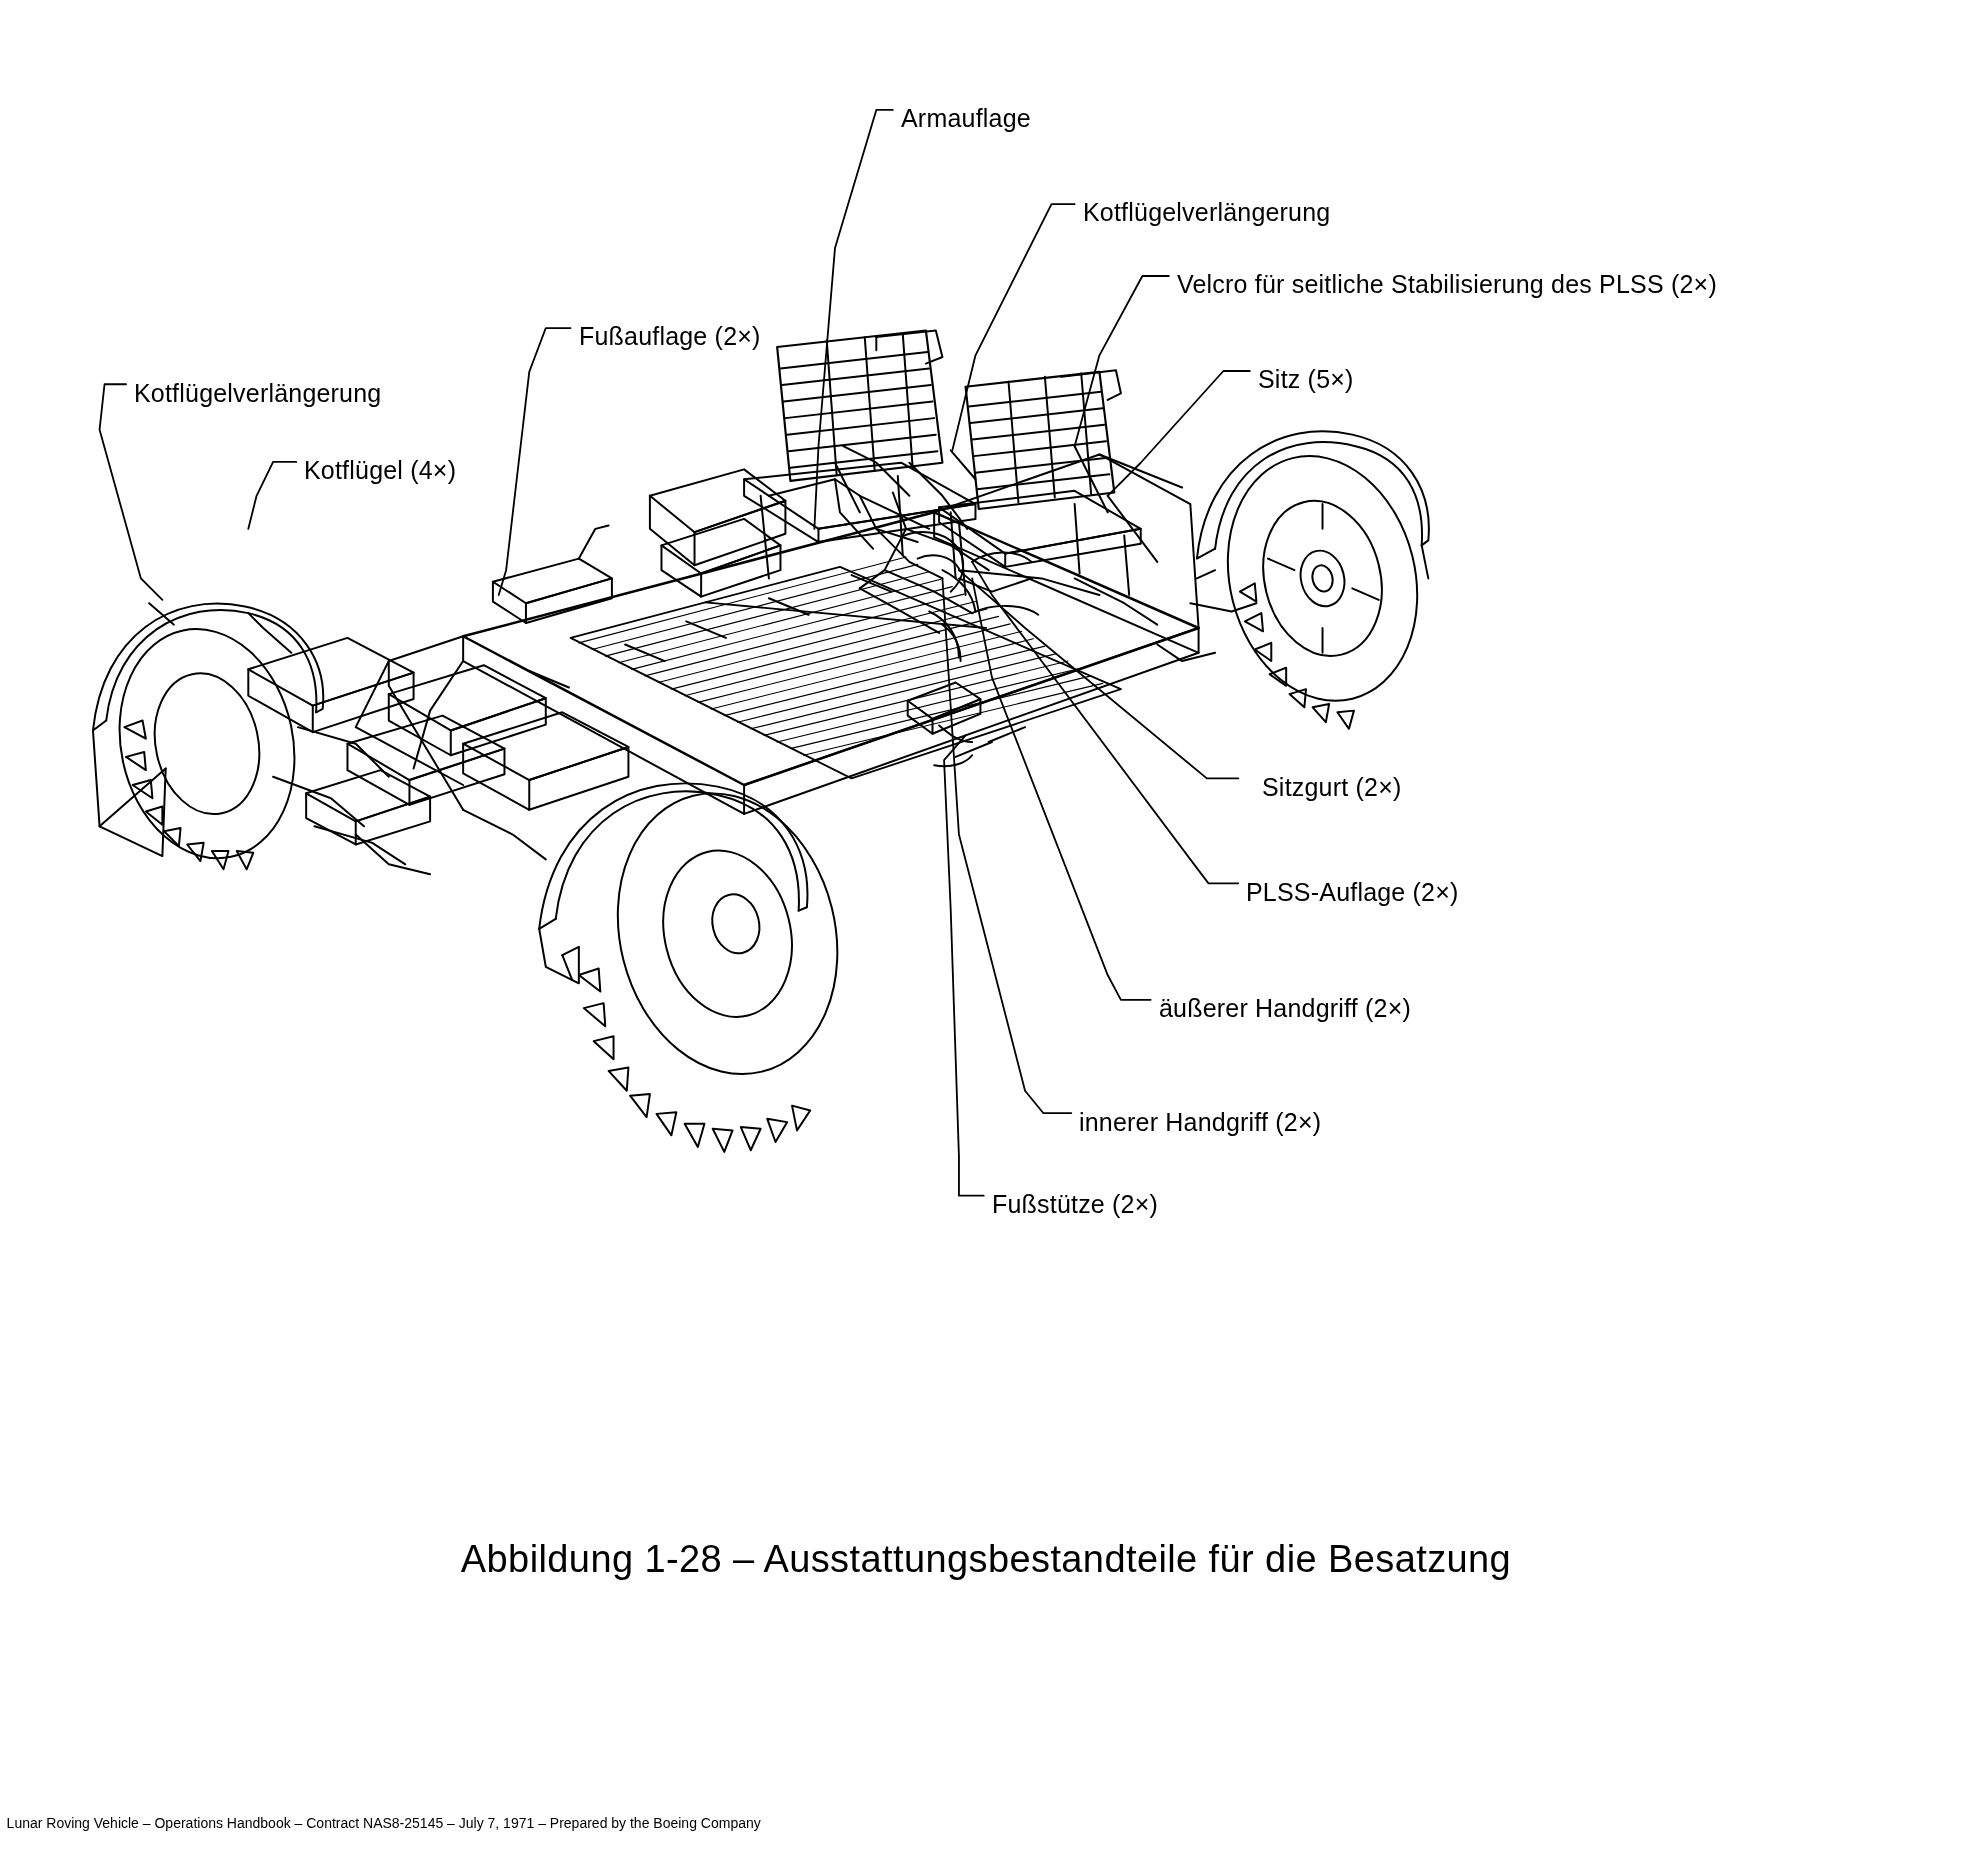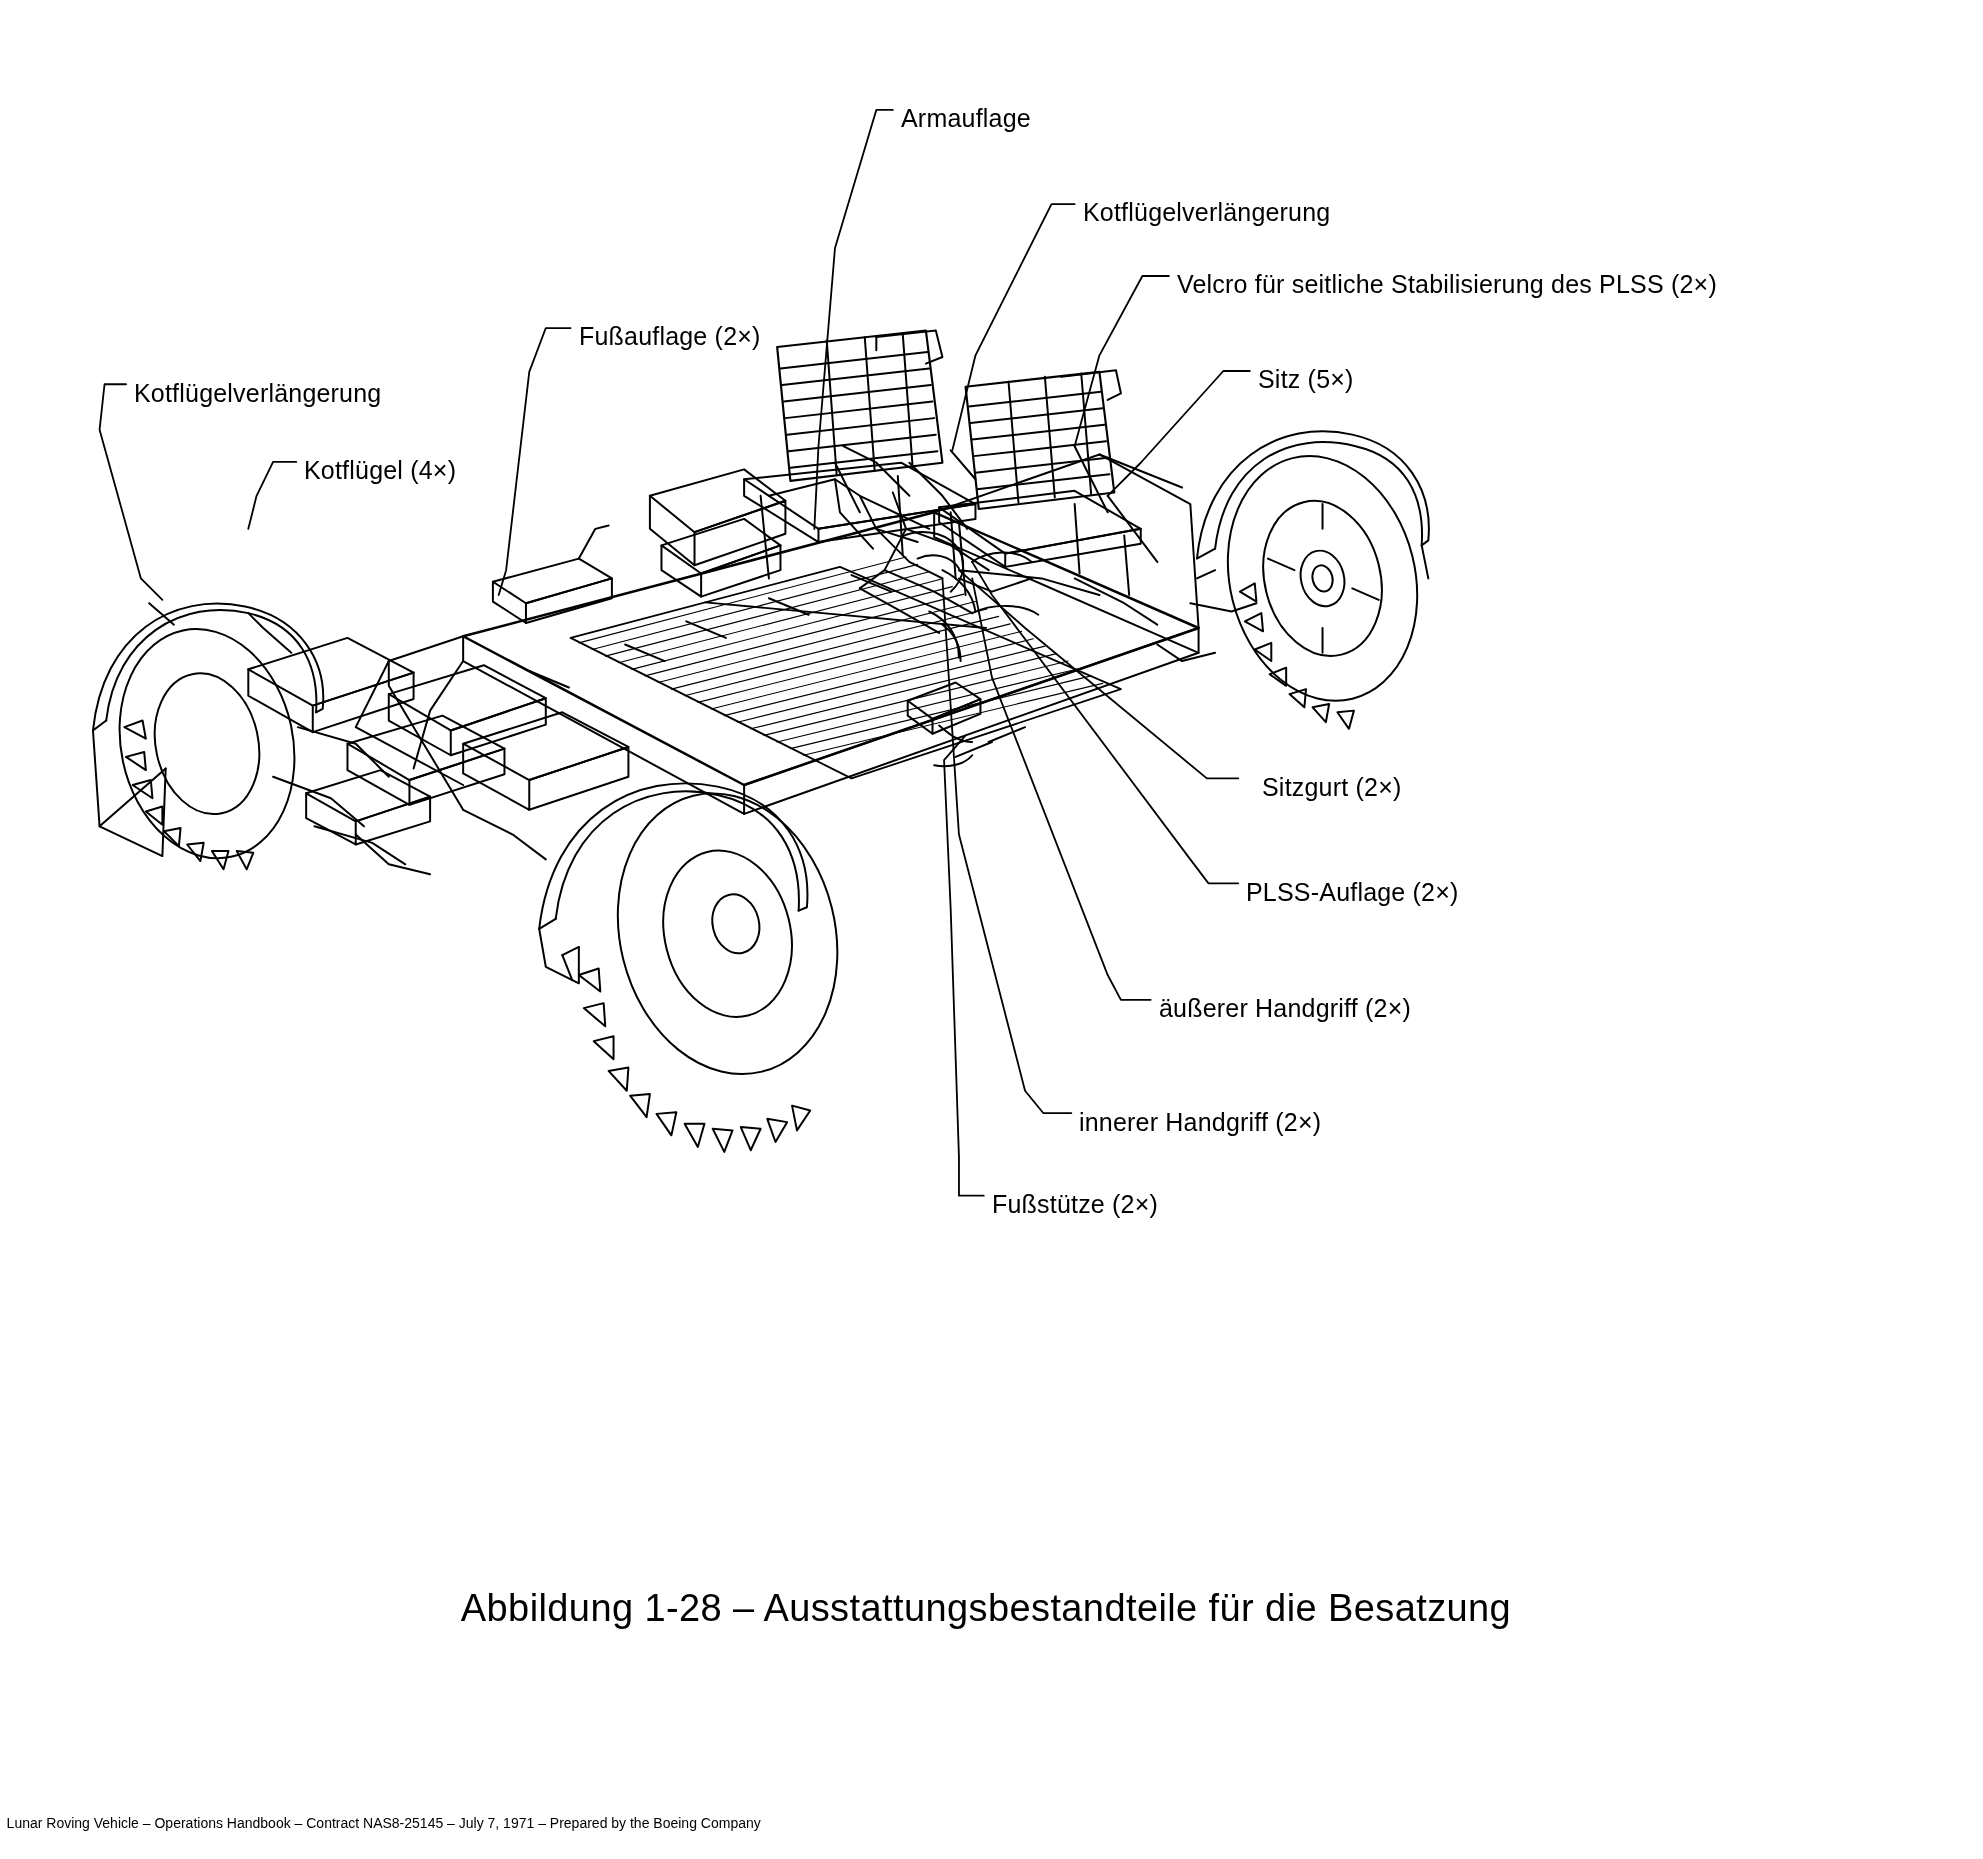--- a/index.html
+++ b/index.html
@@ -41,21 +41,21 @@
     line-height: 28px;
     color: #000000;
     white-space: nowrap;
     letter-spacing: 0.2px;
     text-align: right;
   }
   
   #caption {
     position: absolute;
     left: 0;
-    top: 1587px;
+    top: 1538px;
     width: 1972px;
     text-align: center;
     font-family: "Liberation Sans", sans-serif;
     font-size: 38px;
     letter-spacing: 0.4px;
     color: #000000;
   }
   
   #footer {
     position: absolute;

